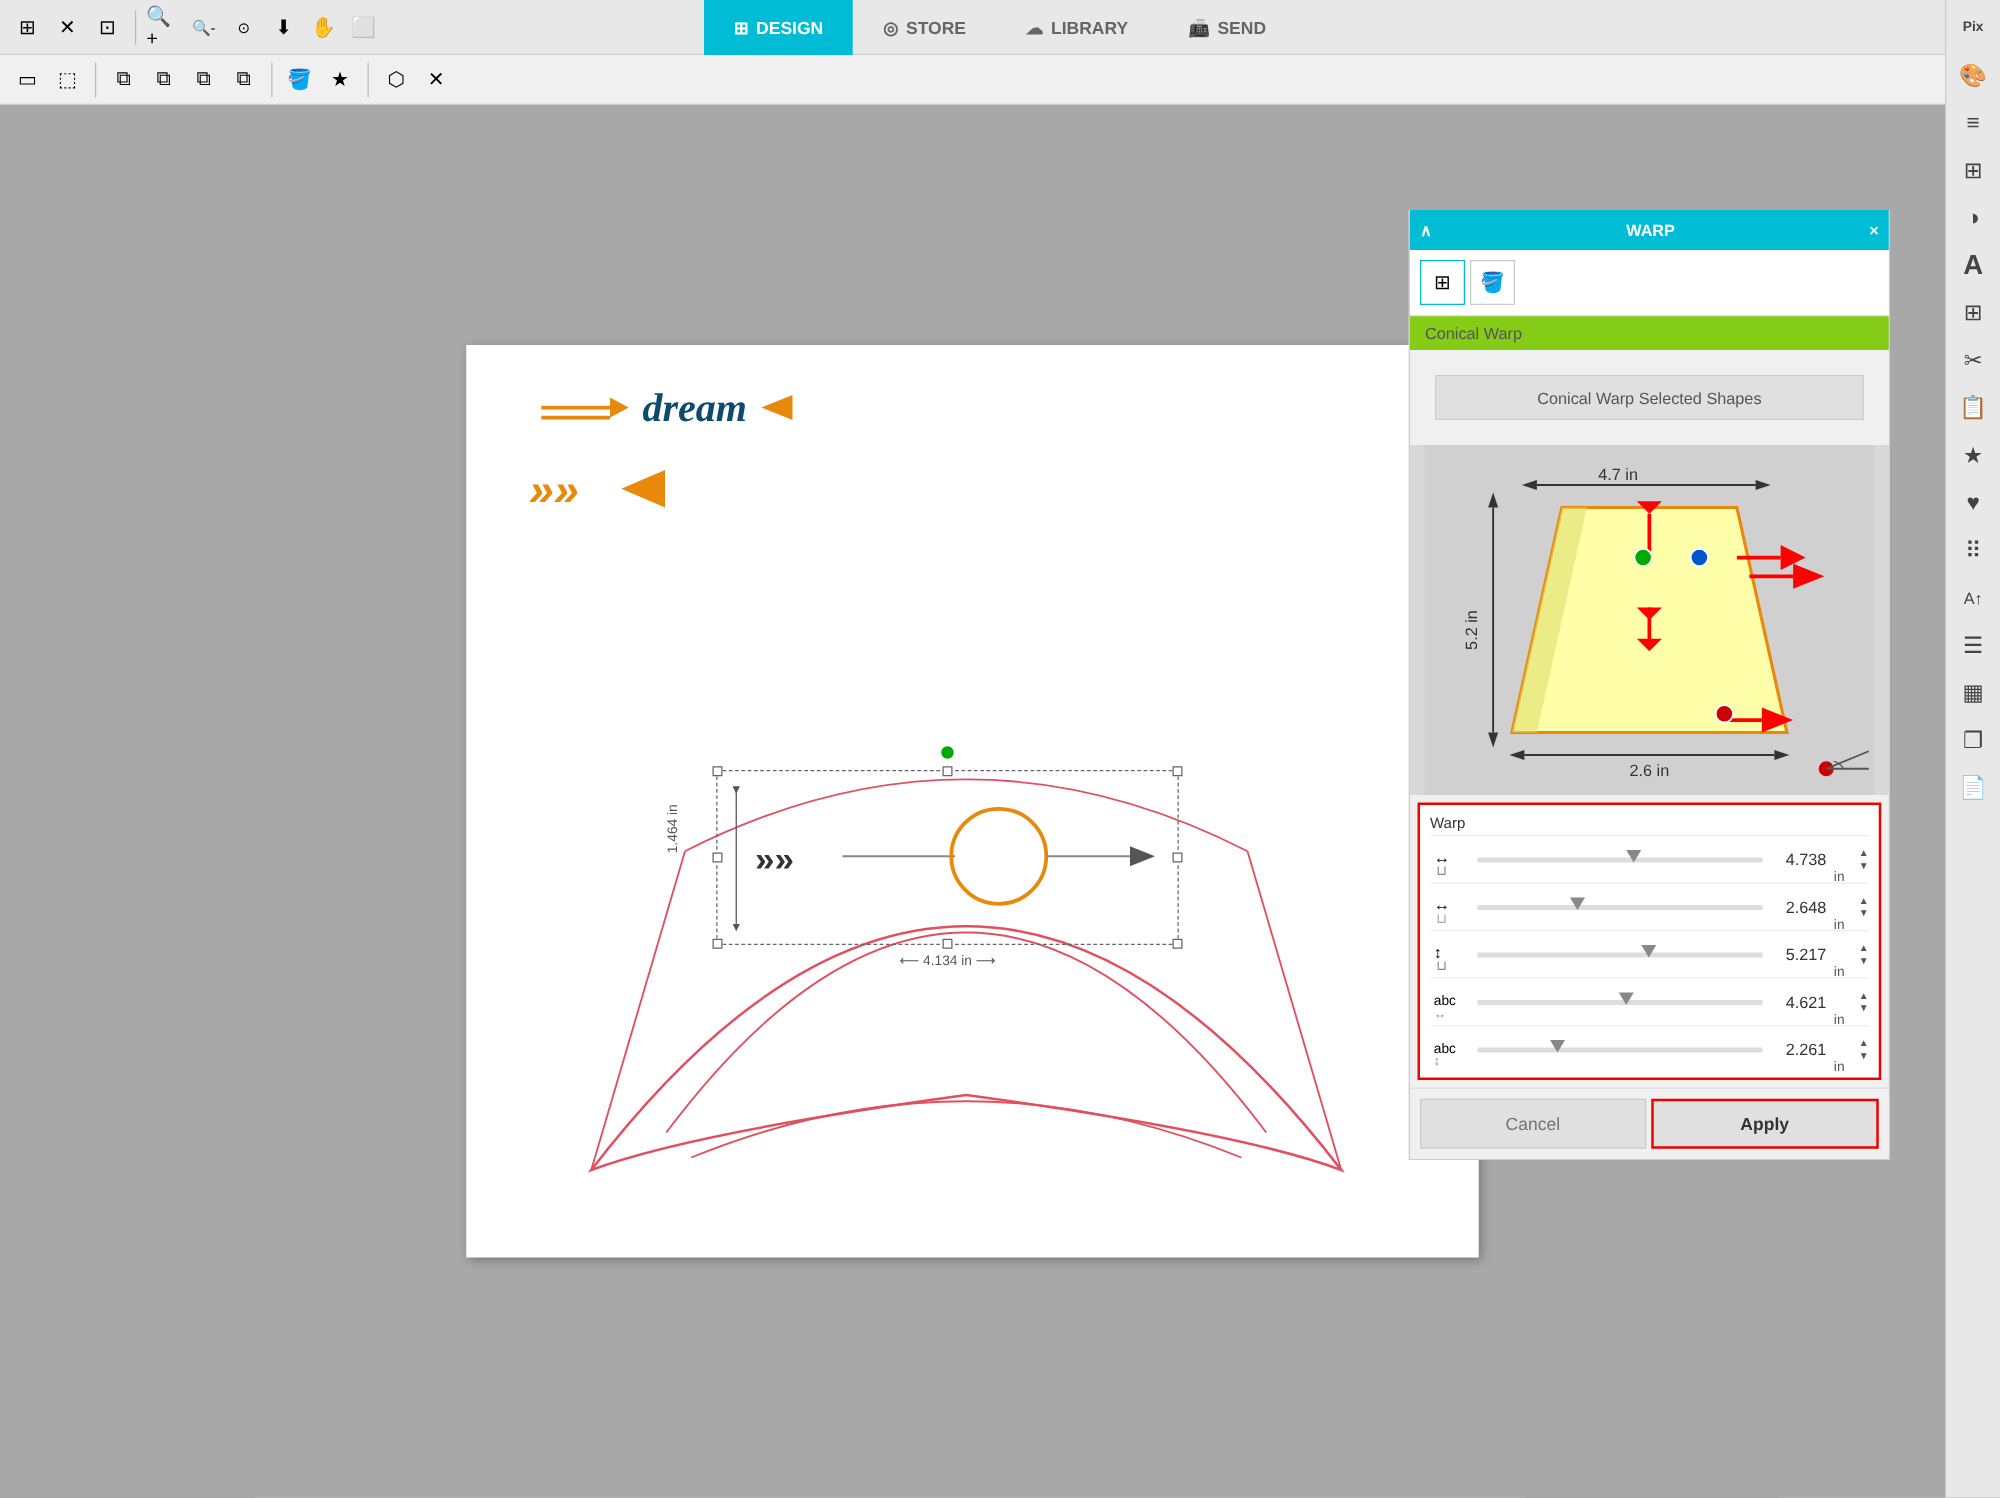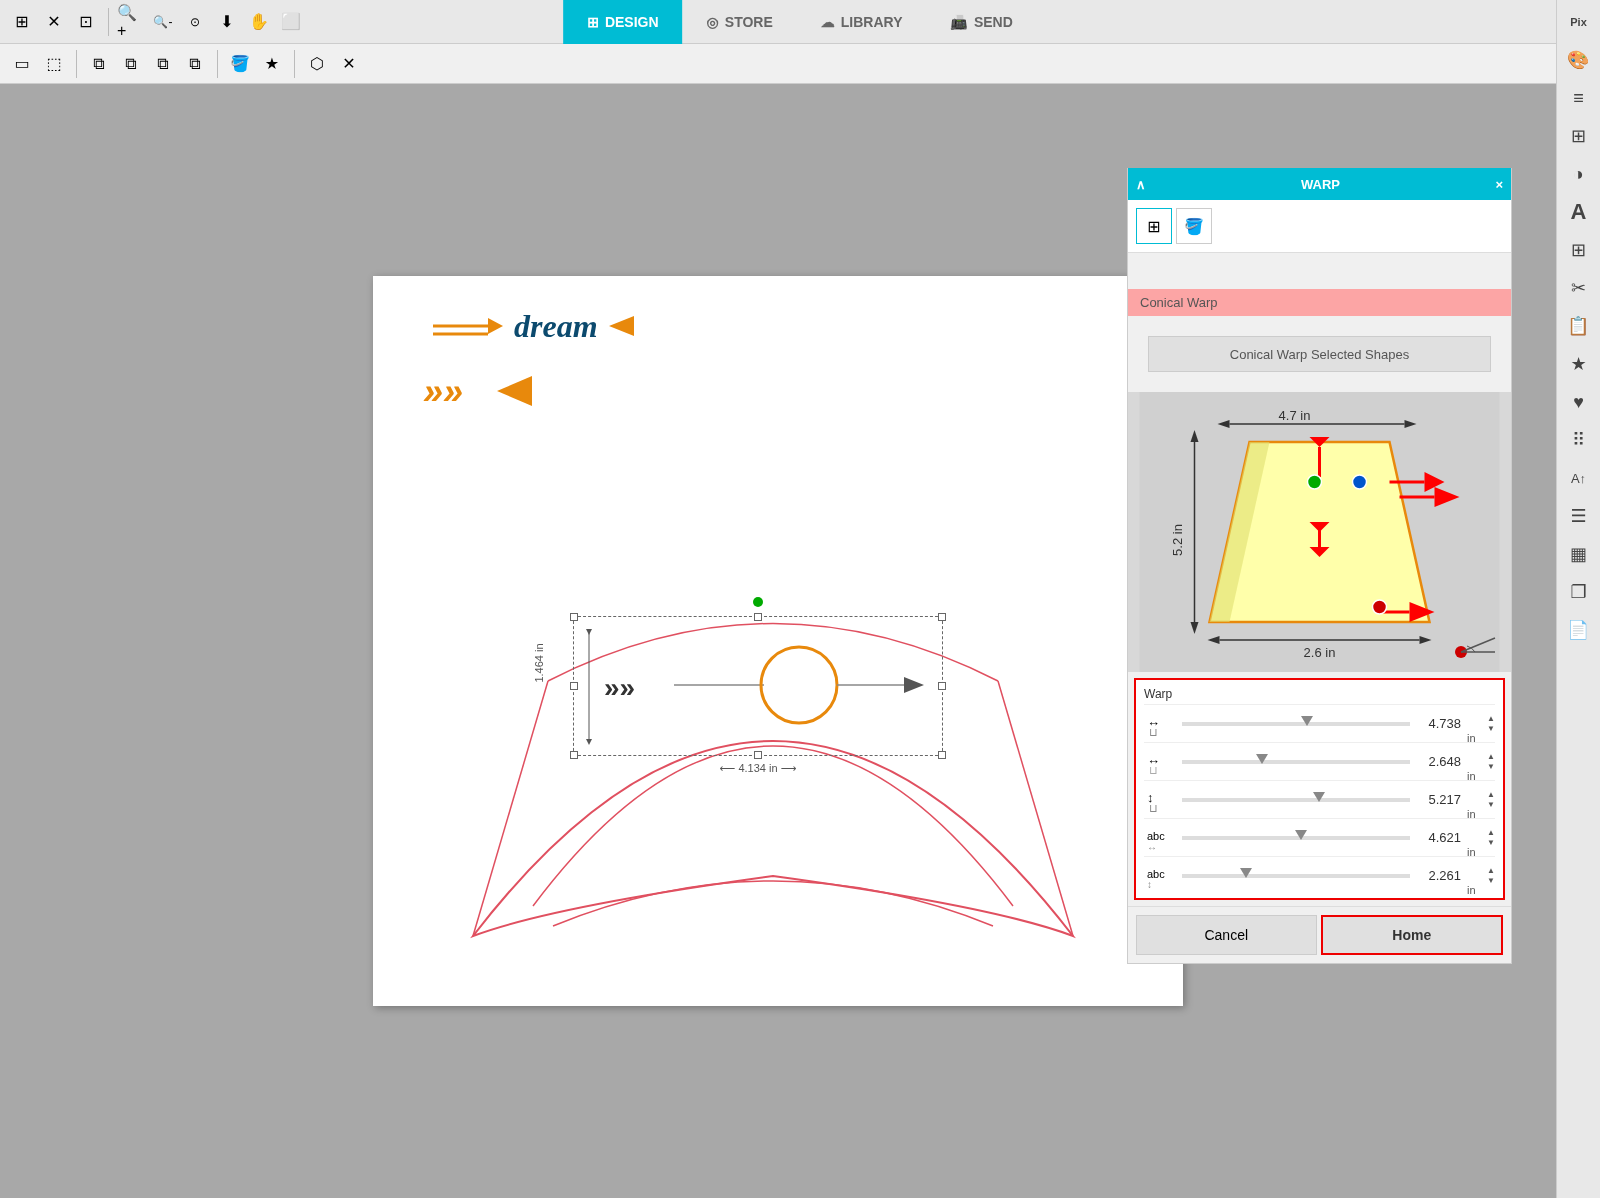--- a/index.html
+++ b/index.html
@@ -103,21 +103,21 @@
     }
     #warp-tabs {
       display: flex; padding: 8px; gap: 4px; border-bottom: 1px solid #ddd; background: white;
     }
     .warp-tab-btn {
       width: 36px; height: 36px; border: 1px solid #ccc; background: white;
       display: flex; align-items: center; justify-content: center; cursor: pointer; font-size: 16px;
     }
     .warp-tab-btn.active { border-color: #00bcd4; }
     #warp-type-label {
-      padding: 6px 12px; font-size: 13px; color: #555; background: #fca5a5; margin-top: 36px;
+      padding: 6px 12px; font-size: 13px; color: #555; background: #84cc16;
     }
 
     #warp-button-row {
       padding: 20px; background: #f0f0f0;
     }
     #warp-shape-btn {
       width: 100%; height: 36px; background: #e0e0e0; border: 1px solid #ccc;
       font-size: 13px; color: #555; cursor: pointer;
     }
 
@@ -166,21 +166,21 @@
       font-size: 8px; color: #555; cursor: pointer; line-height: 1.2;
     }
 
     
     #warp-buttons {
       display: flex; justify-content: space-between; padding: 8px;
       border-top: 1px solid #ddd; background: #f0f0f0;
     }
     .warp-cancel-btn {
       flex: 1; height: 40px; background: #e0e0e0; border: 1px solid #ccc;
-      font-size: 14px; color: #000000; cursor: pointer; margin-right: 4px;
+      font-size: 14px; color: #737373; cursor: pointer; margin-right: 4px;
     }
     .warp-apply-btn {
       flex: 1; height: 40px; background: #e0e0e0; border: 2px solid #e00;
       font-size: 14px; color: #333; cursor: pointer; font-weight: bold;
     }
 
     
     #conical-svg {
       width: 100%; height: 100%;
     }
@@ -494,21 +494,21 @@
         <span class="warp-unit">in</span>
         <div class="warp-spinner">
           <span>▲</span>
             <span>▼</span>
         </div>
       </div>
     </div>
 
     <div id="warp-buttons">
       <button class="warp-cancel-btn">Cancel</button>
-      <button class="warp-apply-btn">Home</button>
+      <button class="warp-apply-btn">Apply</button>
     </div>
 
   </div>
 
 </div>
 
 <div id="right-sidebar">
   <div class="rs-icon" style="font-size:11px;font-weight:bold;text-align:center;">Pix</div>
   <div class="rs-icon">🎨</div>
   <div class="rs-icon">≡</div>

